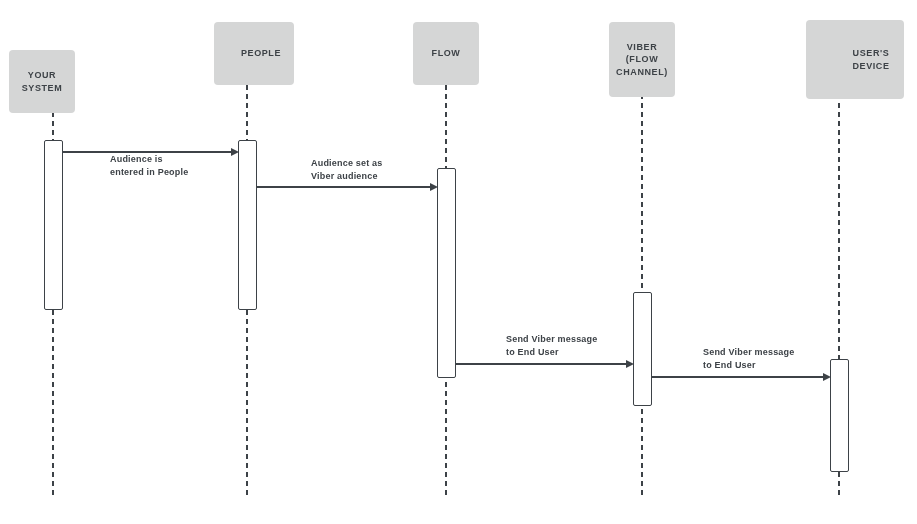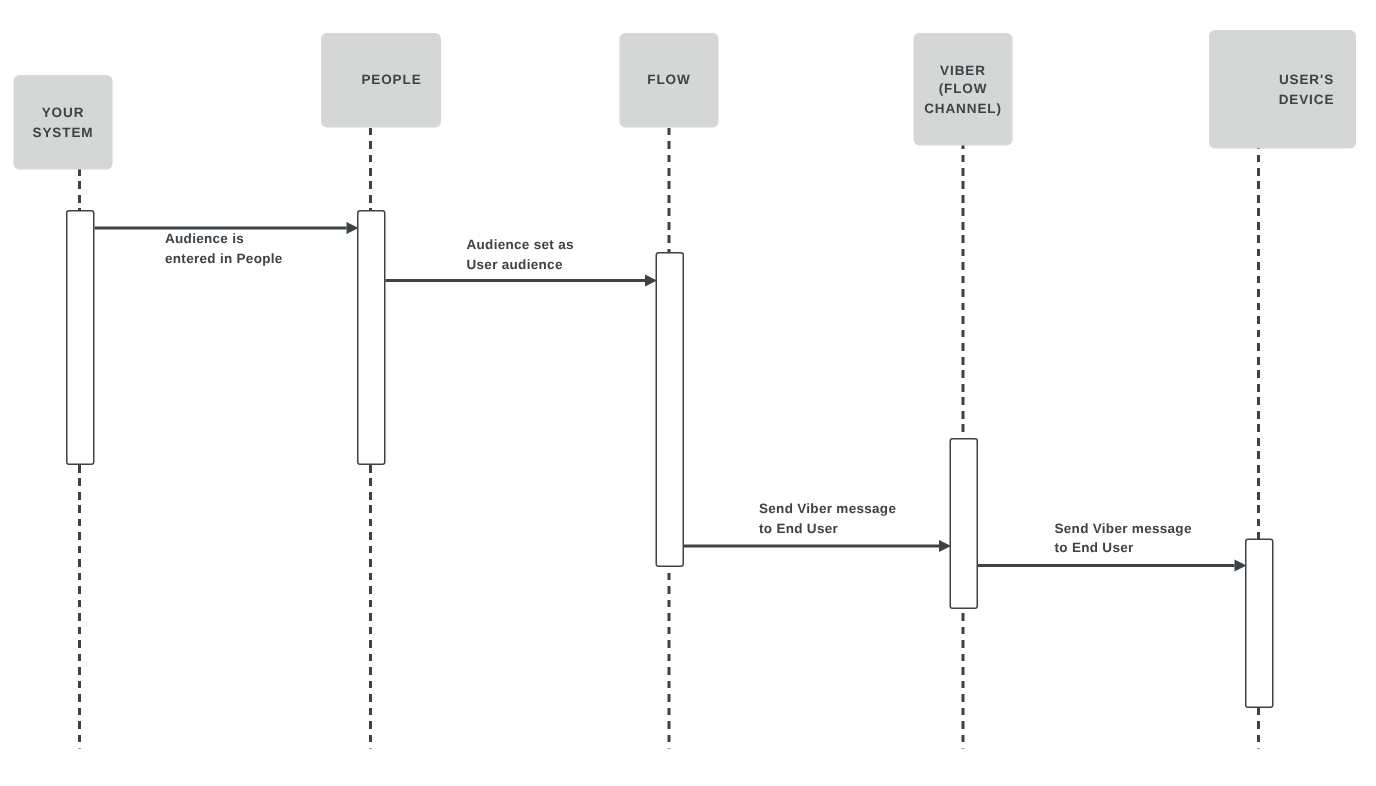--- a/index.html
+++ b/index.html
@@ -96,21 +96,21 @@
     <div class="activation" style="left: 829.5px; top: 359px; width: 19px; height: 113px; background: rgb(255, 255, 255); border-color: rgb(61, 66, 71);"></div>
     <div class="message-line" style="left: 62.5px; top: 151px; width: 168px; background: rgb(61, 66, 71);">
       <div class="arrowhead" style="border-left-color: rgb(61, 66, 71);"></div>
     </div>
     <div class="message-label" style="left: 110px; top: 121px; color: rgb(61, 66, 71); margin-top: 32px;">Audience is
 entered in People</div>
     <div class="message-line" style="left: 256.5px; top: 186px; width: 173px; background: rgb(61, 66, 71);">
       <div class="arrowhead" style="border-left-color: rgb(61, 66, 71);"></div>
     </div>
     <div class="message-label" style="left: 311px; top: 157px; color: rgb(61, 66, 71);">Audience set as
-User audience</div>
+Viber audience</div>
     <div class="message-line" style="left: 455.5px; top: 363px; width: 170px; background: rgb(61, 66, 71);">
       <div class="arrowhead" style="border-left-color: rgb(61, 66, 71);"></div>
     </div>
     <div class="message-label" style="left: 506px; top: 333px; color: rgb(61, 66, 71);">Send Viber message
 to End User</div>
     <div class="message-line" style="left: 651.5px; top: 376px; width: 171px; background: rgb(61, 66, 71);">
       <div class="arrowhead" style="border-left-color: rgb(61, 66, 71);"></div>
     </div>
     <div class="message-label" style="left: 703px; top: 346px; color: rgb(61, 66, 71);">Send Viber message
 to End User</div>

